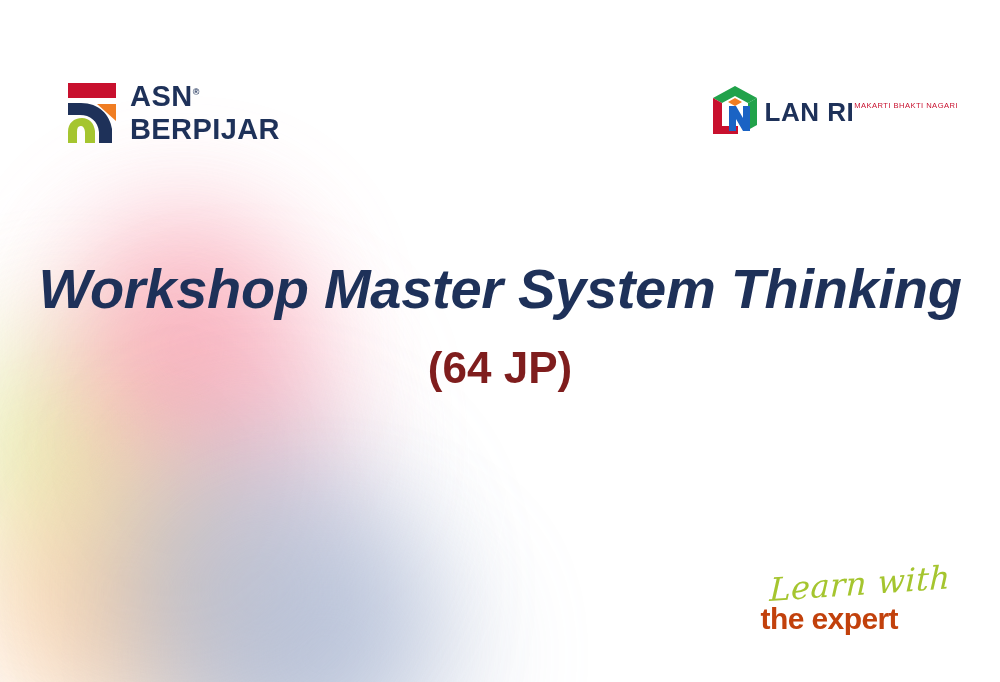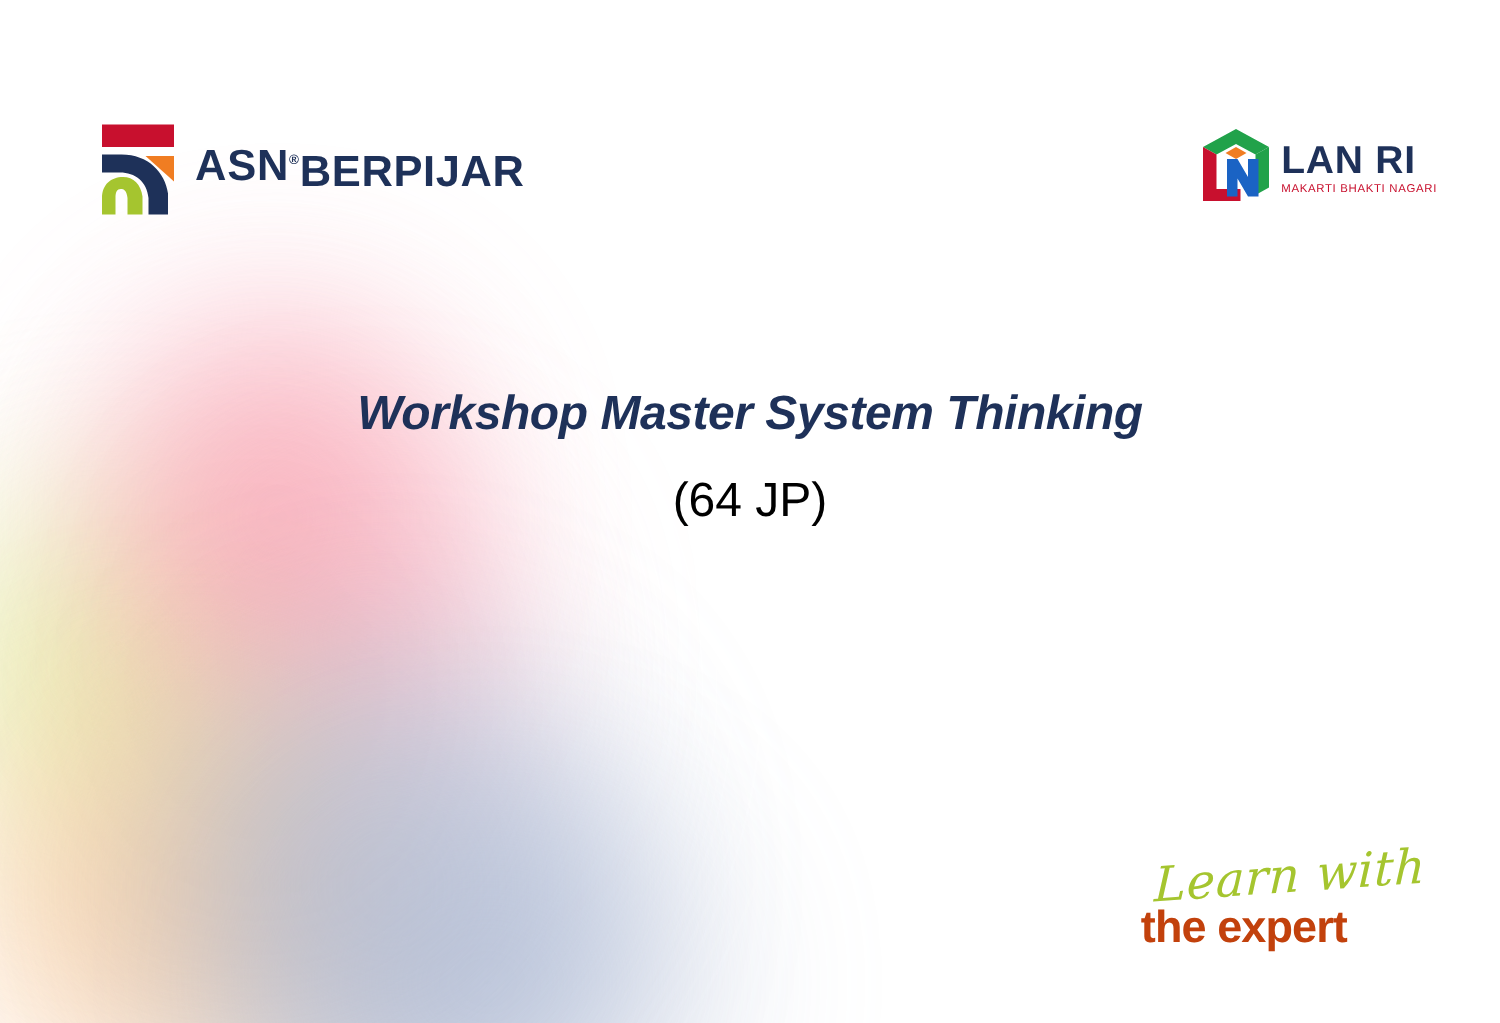--- a/index.html
+++ b/index.html
@@ -84,21 +84,21 @@
 
   
   .asn-logo {
     position: absolute;
     left: 66px; top: 82px;
     display: flex;
     align-items: center;
     gap: 12px;
   }
   .asn-mark { width: 52px; height: 62px; display: block; }
-  .asn-words { display: flex; flex-direction: row; line-height: 1; }
+  .asn-words { display: flex; flex-direction: column; line-height: 1; }
   .asn-line1 {
     font-size: 29px;
     font-weight: bold;
     color: #1e3159;
     letter-spacing: .5px;
     position: relative;
     display: inline-block;
   }
   .asn-reg {
     font-size: 9px;
@@ -116,21 +116,21 @@
 
   
   .lanri-logo {
     position: absolute;
     right: 42px; top: 84px;
     display: flex;
     align-items: center;
     gap: 5px;
   }
   .lanri-mark { width: 50px; height: 55px; display: block; }
-  .lanri-words { display: flex; flex-direction: column; line-height: 1; }
+  .lanri-words { display: flex; flex-direction: row; line-height: 1; }
   .lanri-title {
     font-size: 26px;
     font-weight: bold;
     color: #1e3159;
     letter-spacing: .5px;
   }
   .lanri-tagline {
     font-size: 7.6px;
     font-weight: normal;
     color: #c8102e;
@@ -140,32 +140,32 @@
   }
 
   
   .title-block {
     position: absolute;
     left: 0; right: 0;
     top: 258px;
     text-align: center;
   }
   .title-line1 {
-    font-size: 32px;
+    font-size: 56px;
     font-weight: bold;
     font-style: italic;
     color: #1e3159;
     letter-spacing: -0.3px;
     line-height: 1.12;
     white-space: nowrap;
   }
   .title-line2 {
-    font-size: 32px;
-    font-weight: normal;
-    color: #000000;
+    font-size: 44px;
+    font-weight: bold;
+    color: #7f1d1d;
     line-height: 1.12;
     margin-top: 22px;
   }
 
   
   .lwte {
     position: absolute;
     right: 50px;
     bottom: 48px;
     text-align: left;

